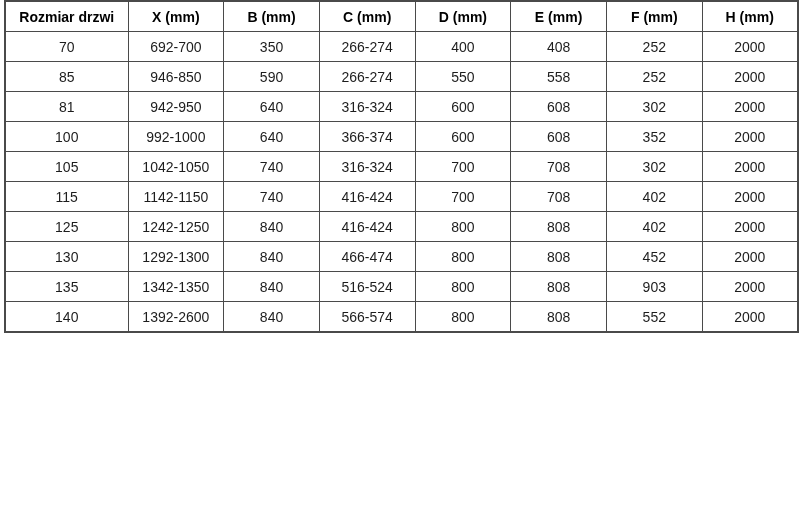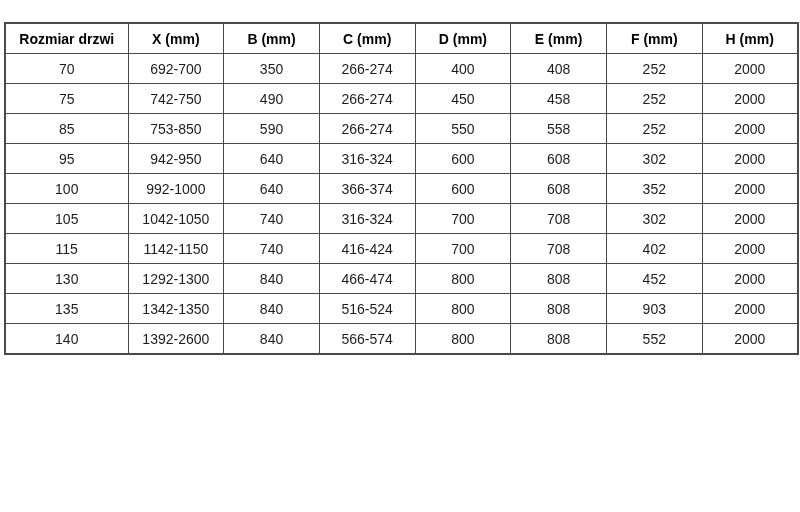--- a/index.html
+++ b/index.html
@@ -7,21 +7,21 @@
     padding: 0;
     background: #ffffff;
     width: 800px;
     height: 512px;
     overflow: hidden;
     font-family: "Liberation Sans", sans-serif;
   }
   .spec-table-wrap {
     position: absolute;
     left: 4px;
-    top: 22px;
+    top: 0;
   }
   table.spec-table {
     border-collapse: collapse;
     table-layout: fixed;
     width: 793px;
     border: 2px solid #4a4a4a;
     color: #1d1d1d;
   }
   table.spec-table th,
   table.spec-table td {
@@ -73,41 +73,31 @@
           <td>70</td>
           <td>692-700</td>
           <td>350</td>
           <td>266-274</td>
           <td>400</td>
           <td>408</td>
           <td>252</td>
           <td>2000</td>
         </tr>
         <tr>
-          <td>75</td>
-          <td>742-750</td>
-          <td>490</td>
-          <td>266-274</td>
-          <td>450</td>
-          <td>458</td>
-          <td>252</td>
-          <td>2000</td>
-        </tr>
-        <tr>
           <td>85</td>
-          <td>753-850</td>
+          <td>946-850</td>
           <td>590</td>
           <td>266-274</td>
           <td>550</td>
           <td>558</td>
           <td>252</td>
           <td>2000</td>
         </tr>
         <tr>
-          <td>95</td>
+          <td>81</td>
           <td>942-950</td>
           <td>640</td>
           <td>316-324</td>
           <td>600</td>
           <td>608</td>
           <td>302</td>
           <td>2000</td>
         </tr>
         <tr>
           <td>100</td>
@@ -133,20 +123,30 @@
           <td>115</td>
           <td>1142-1150</td>
           <td>740</td>
           <td>416-424</td>
           <td>700</td>
           <td>708</td>
           <td>402</td>
           <td>2000</td>
         </tr>
         <tr>
+          <td>125</td>
+          <td>1242-1250</td>
+          <td>840</td>
+          <td>416-424</td>
+          <td>800</td>
+          <td>808</td>
+          <td>402</td>
+          <td>2000</td>
+        </tr>
+        <tr>
           <td>130</td>
           <td>1292-1300</td>
           <td>840</td>
           <td>466-474</td>
           <td>800</td>
           <td>808</td>
           <td>452</td>
           <td>2000</td>
         </tr>
         <tr>

